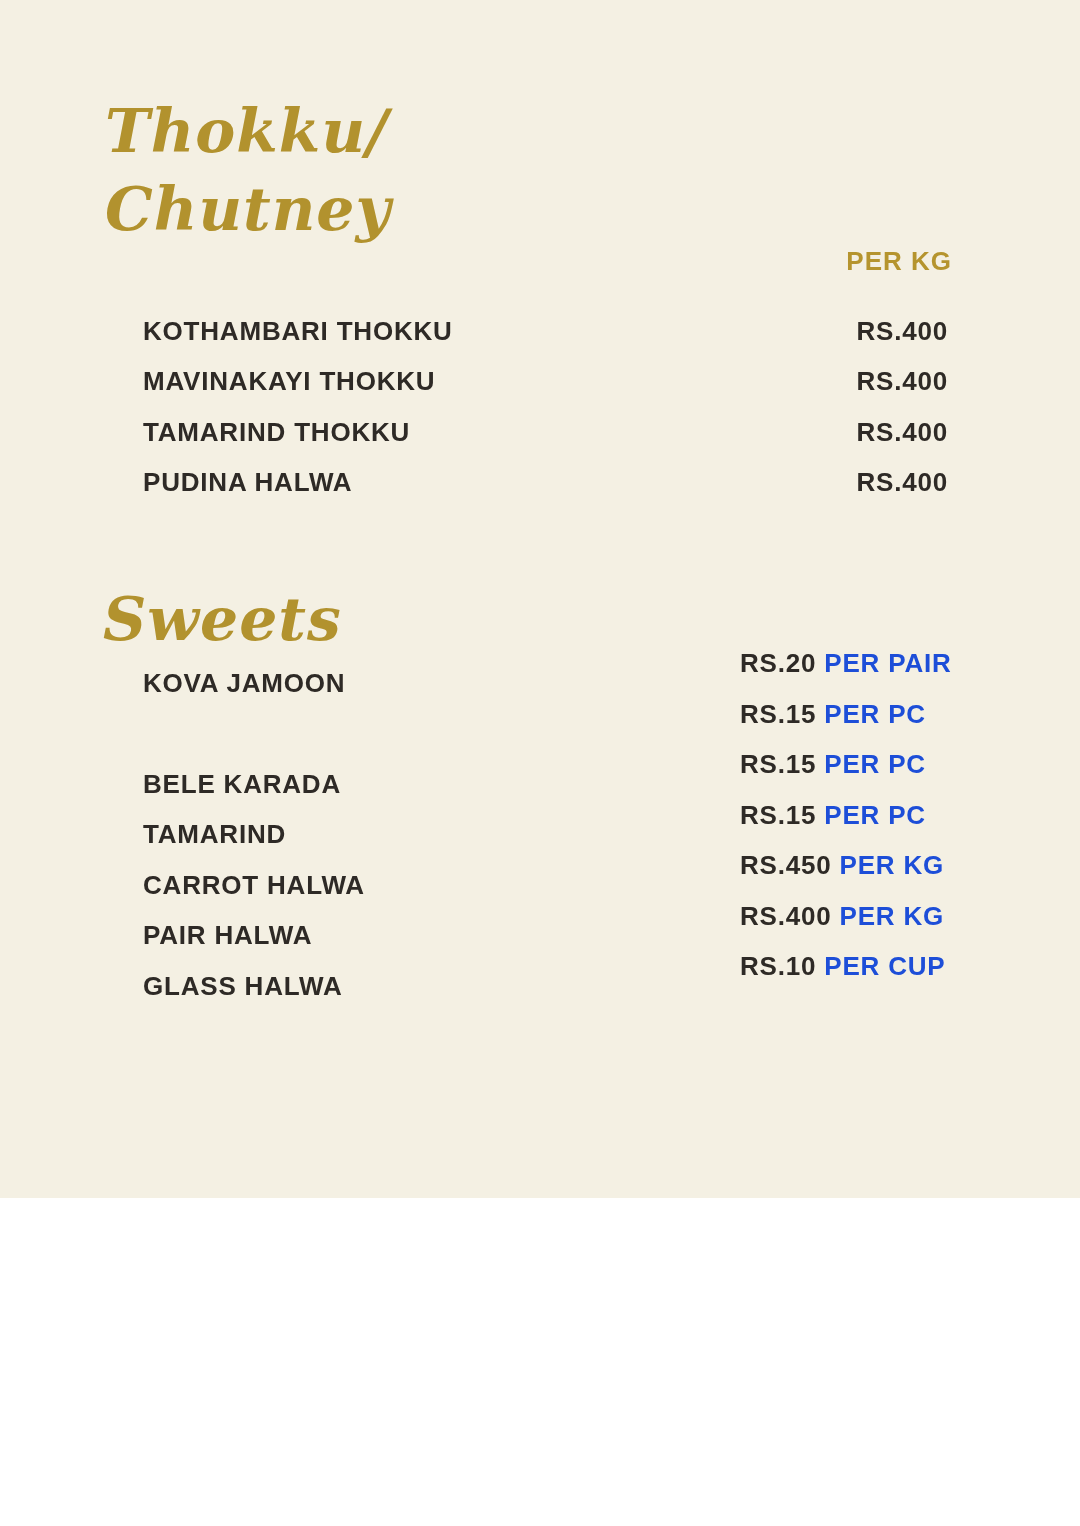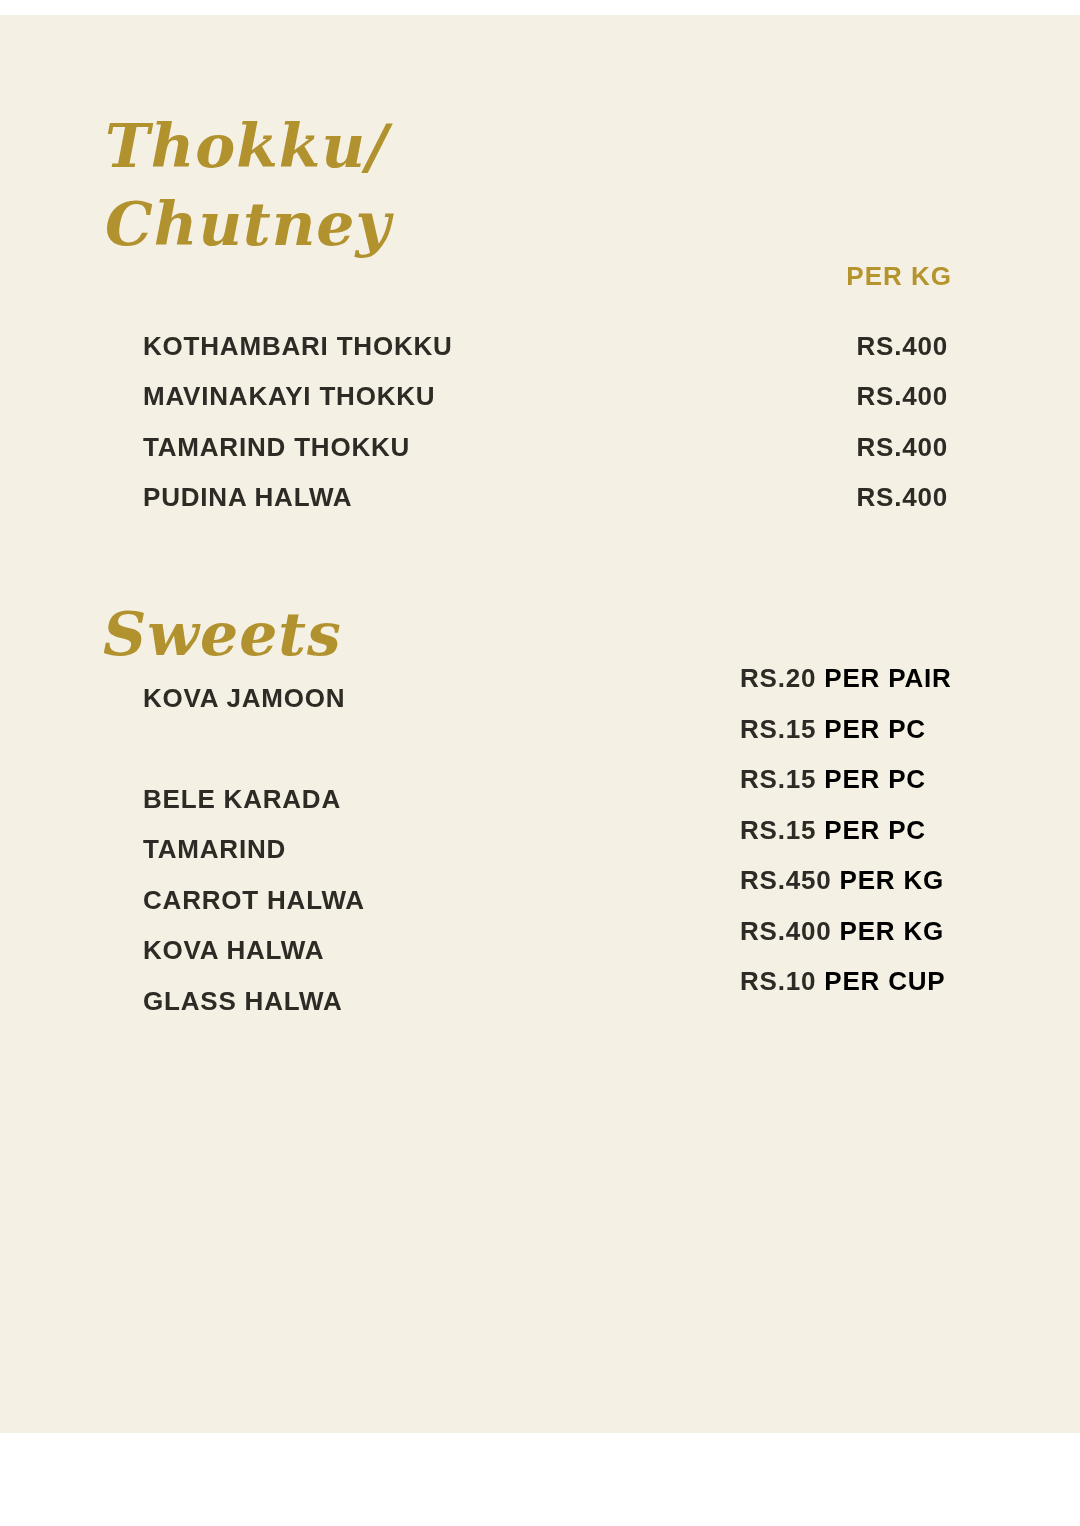--- a/index.html
+++ b/index.html
@@ -2,25 +2,24 @@
 <html><head>
 <meta charset="utf-8">
 <style>
   html, body {
     margin: 0;
     padding: 0;
   }
   .page {
     position: relative;
     width: 1080px;
-    height: 1418px;
+    height: 1198px;
     background: #f4f0e3;
     font-family: "Liberation Sans", sans-serif;
     overflow: hidden;
-    margin-top: 15px;
   }
   .script-title {
     position: absolute;
     margin: 0;
     font-family: "DejaVu Serif", serif;
     font-style: italic;
     font-weight: 700;
     color: #b2922e;
     font-size: 60px;
     line-height: 1.3;
@@ -76,21 +75,21 @@
     position: absolute;
     left: 597px;
     top: 0;
     font-weight: 700;
     font-size: 26px;
     letter-spacing: 0.8px;
     white-space: nowrap;
     color: #2e2a26;
   }
   .price-cell .unit {
-    color: #000000;
+    color: #1d4ed8;
   }
 </style>
 </head>
 <body>
 
 <div class="page">
 
   <h1 class="script-title" id="title-1"><span>Thokku/</span><br><span>Chutney</span></h1>
 
   <div class="unit-header">PER KG</div>
@@ -130,21 +129,21 @@
     </div>
     <div class="row">
       <span class="item-name">TAMARIND</span>
       <span class="price-cell"><span>RS.15</span> <span class="unit">PER PC</span></span>
     </div>
     <div class="row">
       <span class="item-name">CARROT HALWA</span>
       <span class="price-cell"><span>RS.450</span> <span class="unit">PER KG</span></span>
     </div>
     <div class="row">
-      <span class="item-name">KOVA HALWA</span>
+      <span class="item-name">PAIR HALWA</span>
       <span class="price-cell"><span>RS.400</span> <span class="unit">PER KG</span></span>
     </div>
     <div class="row">
       <span class="item-name">GLASS HALWA</span>
       <span class="price-cell"><span>RS.10</span> <span class="unit">PER CUP</span></span>
     </div>
   </div>
 
 </div>
 

